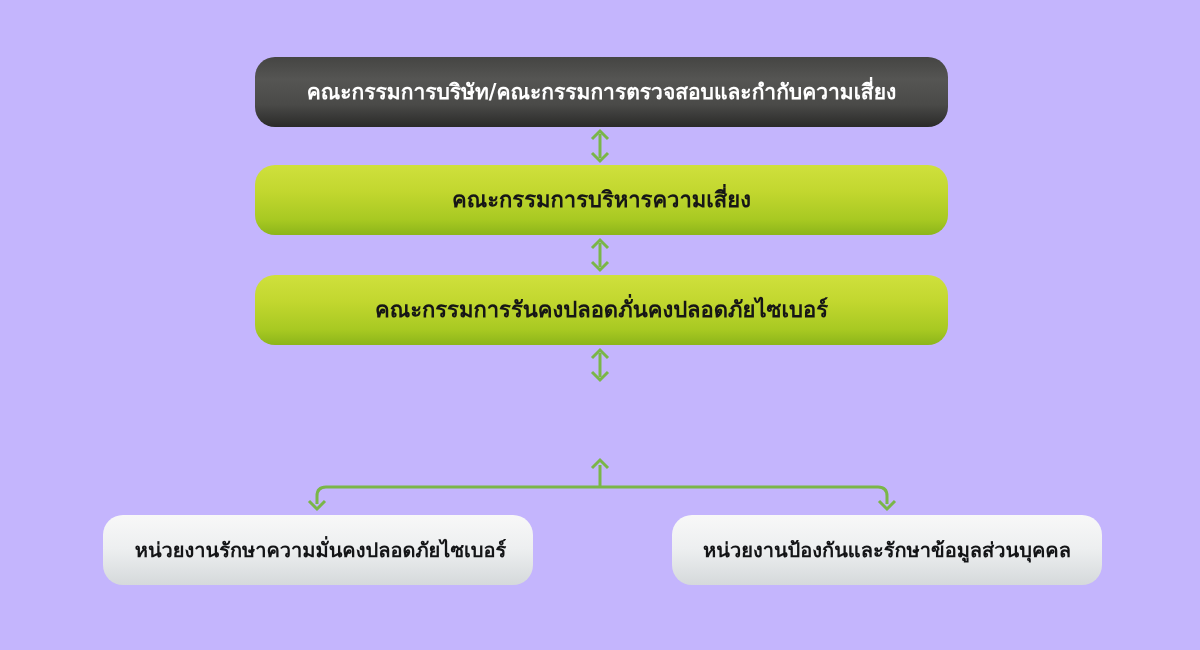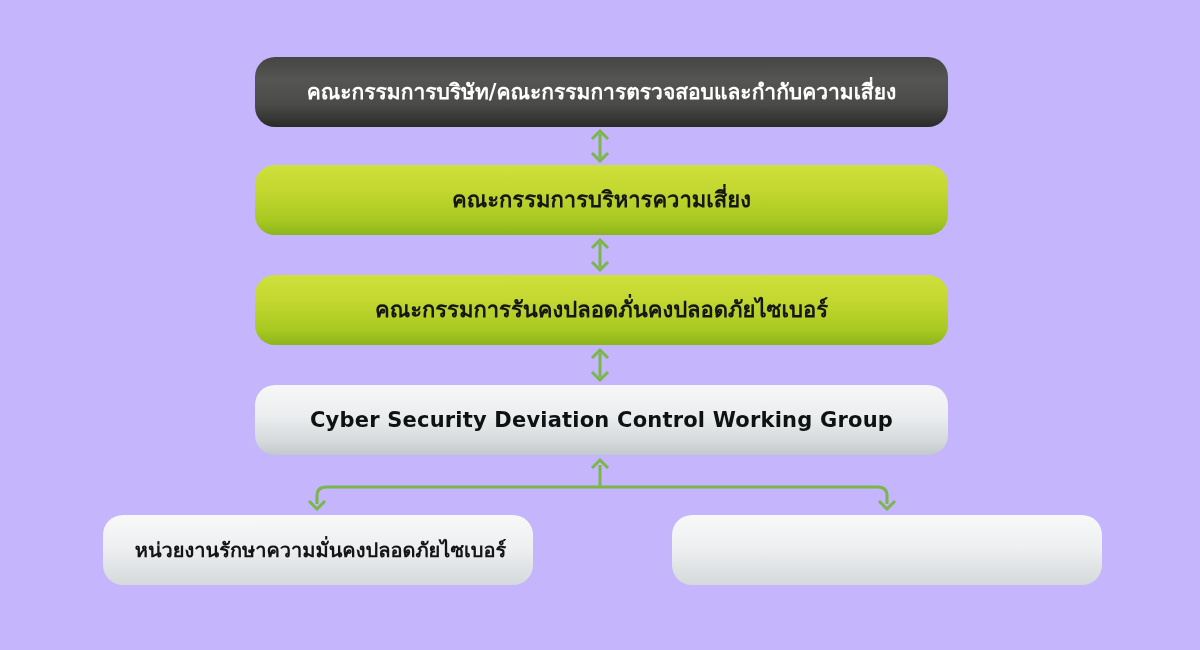--- a/index.html
+++ b/index.html
@@ -118,35 +118,32 @@
     <div class="fold"></div>
     <span class="box-label">คณะกรรมการรันคงปลอดภั่นคงปลอดภัยไซเบอร์</span>
   </div>
 
   <svg class="connector arrow-3" width="24" height="38" viewBox="0 0 24 38">
     <line x1="12" y1="7" x2="12" y2="31" fill="none" stroke-width="3" stroke="#7ab648"></line>
     <polyline points="4,12 12,4 20,12" fill="none" stroke-width="3" stroke="#7ab648"></polyline>
     <polyline points="4,26 12,34 20,26" fill="none" stroke-width="3" stroke="#7ab648"></polyline>
   </svg>
 
-  <div class="box silver pos-working">
-    <div class="fold"></div>
-    <span class="box-label">Cyber Security Deviation Control Working Group</span>
-  </div>
 
   <svg class="connector bracket" width="606" height="58" viewBox="0 0 606 58">
     <line x1="300" y1="9" x2="300" y2="31" fill="none" stroke-width="3" stroke="#7ab648"></line>
     <polyline points="292,12 300,4 308,12" fill="none" stroke-width="3" stroke="#7ab648"></polyline>
     <path d="M17,48 L17,40 Q17,31 26,31 L578,31 Q587,31 587,40 L587,48" fill="none" stroke-width="3" stroke="#7ab648"></path>
     <polyline points="9,45 17,53 25,45" fill="none" stroke-width="3" stroke="#7ab648"></polyline>
     <polyline points="579,45 587,53 595,45" fill="none" stroke-width="3" stroke="#7ab648"></polyline>
   </svg>
 
   <div class="box unit pos-unit-left">
     <div class="fold"></div>
     <span class="box-label">หน่วยงานรักษาความมั่นคงปลอดภัยไซเบอร์</span>
   </div>
 
   <div class="box unit pos-unit-right">
     <div class="fold"></div>
+    <span class="box-label">หน่วยงานป้องกันและรักษาข้อมูลส่วนบุคคล</span>
   </div>
 
 </div>
 
 </body></html>

